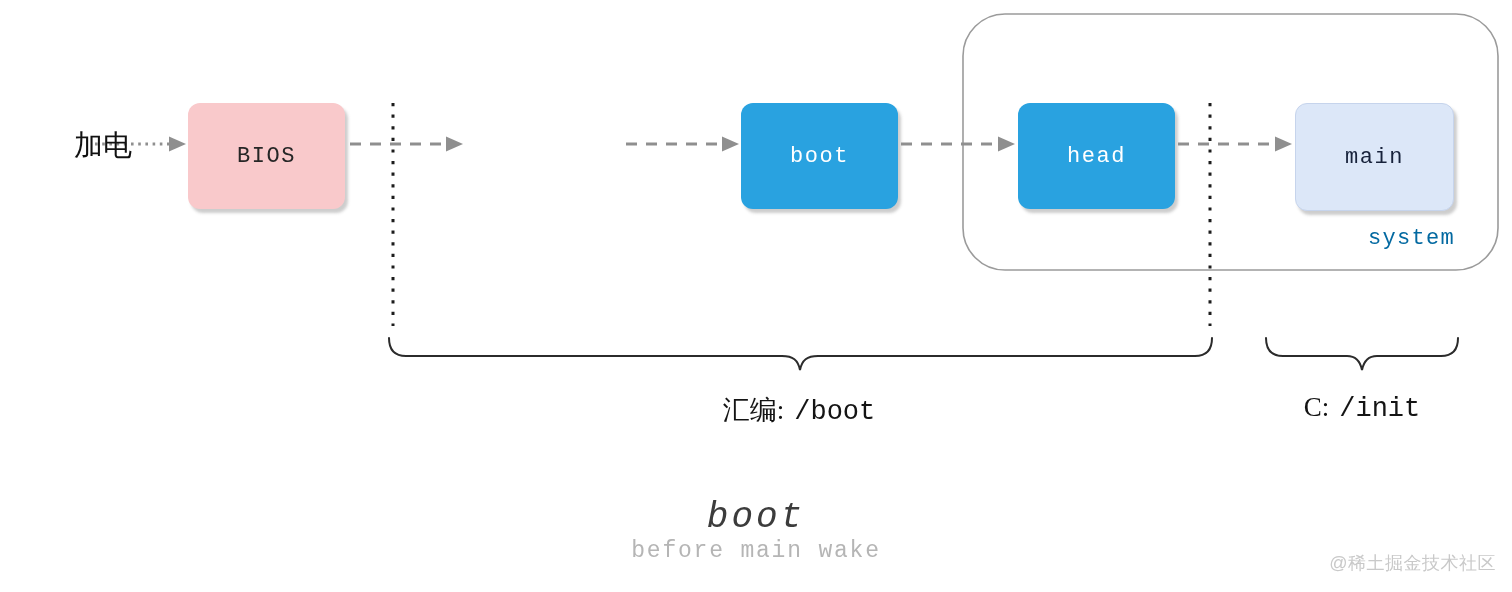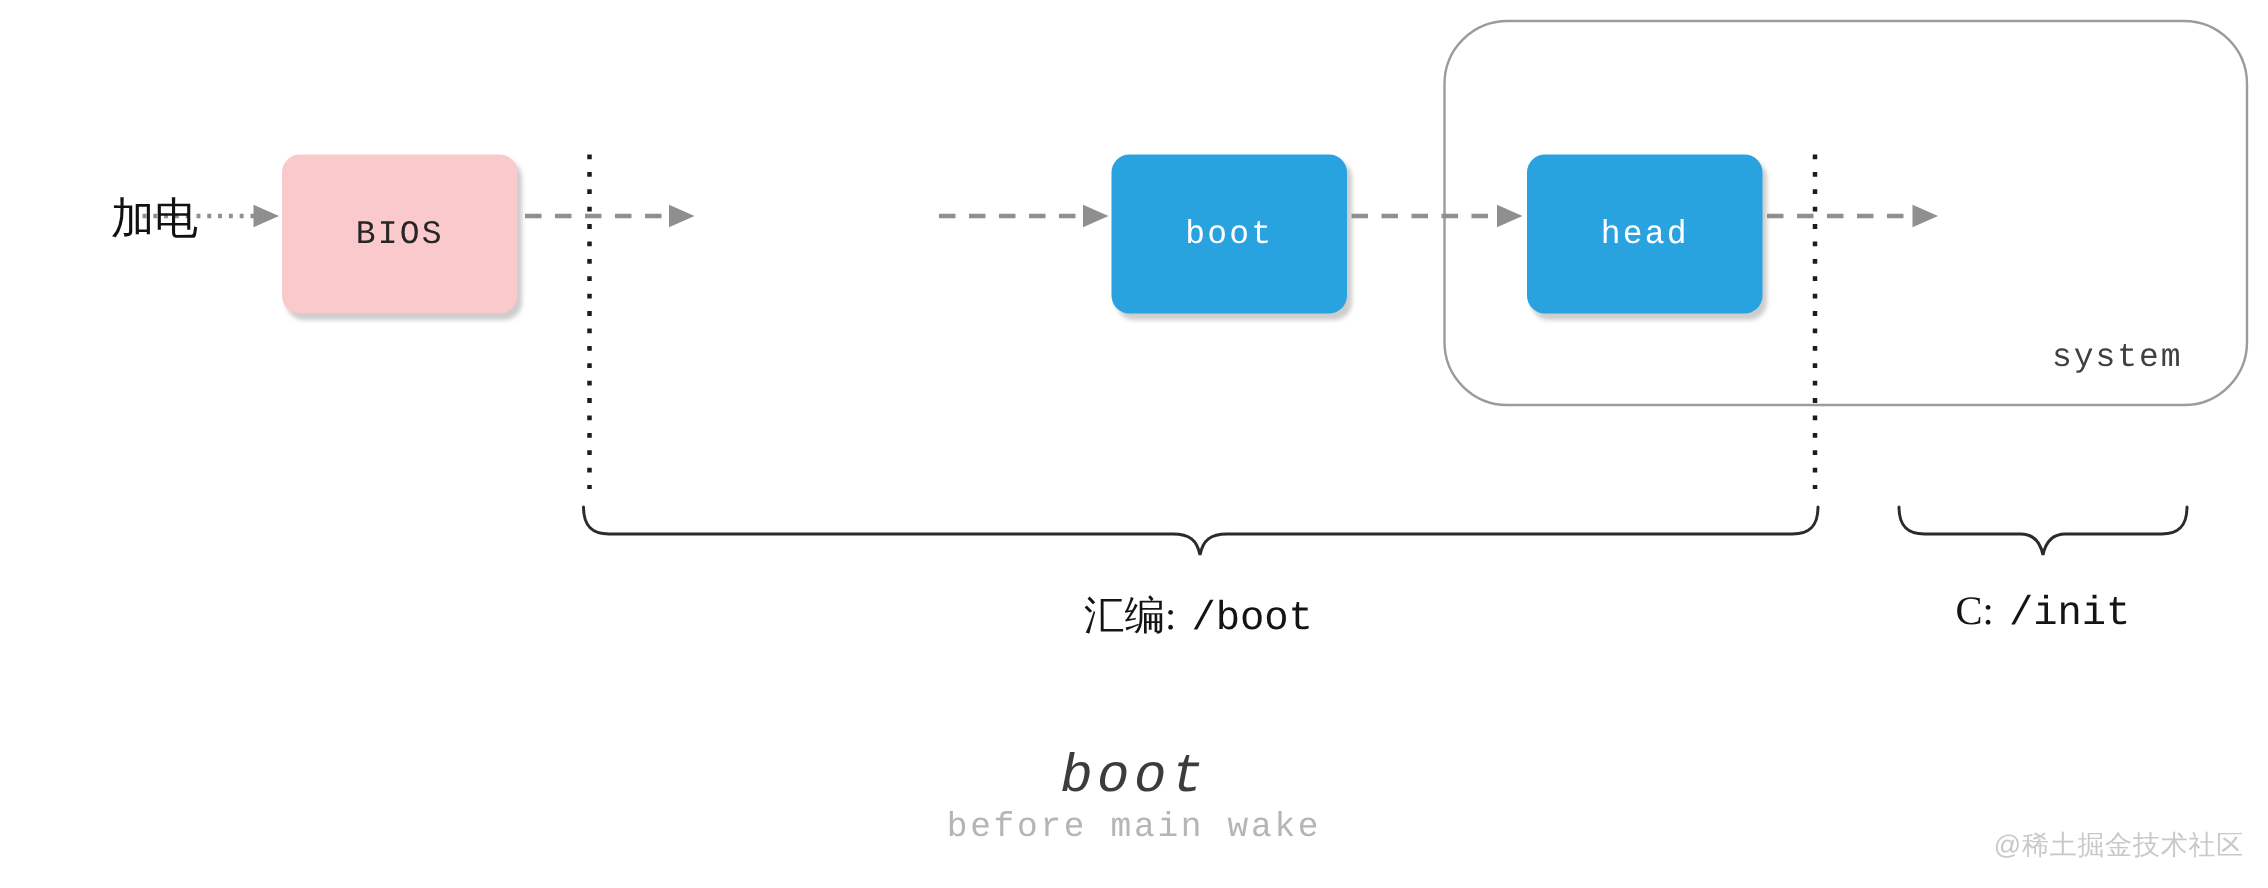--- a/index.html
+++ b/index.html
@@ -30,21 +30,21 @@
   .node-head     { left: 1018px; background: var(--node-blue);  color: #ffffff; justify-content: center; }
   .node-main     { left: 1295px; background: var(--node-light); color: #17223b;
                    border: 1px solid #c6d4ec; }
 
   .power-label {
     position: absolute; left: 26px; top: 126px;
     font-family: "Liberation Serif", serif; font-size: 29px; color: #111111; margin-left: 48px;
   }
   .system-label {
     position: absolute; left: 1368px; top: 226px;
-    font-size: 22px; letter-spacing: 1.3px; color: #404040;
+    font-size: 22px; letter-spacing: 1.3px; color: #0369a1;
   }
   .anno {
     position: absolute; top: 392px; font-size: 27px; color: #141414; white-space: nowrap;
   }
   .anno-asm { left: 799px;  transform: translateX(-50%); }
   .anno-c   { left: 1362px; transform: translateX(-50%); }
   .anno .prefix { font-family: "Liberation Serif", serif; }
   .anno .path   { font-family: "Liberation Mono", monospace; margin-left: 10px; }
 
   .title {
@@ -97,20 +97,23 @@
 
   <div class="node node-bios">
     <span>BIOS</span>
   </div>
   <div class="node node-setup">
     <span>boot</span>
   </div>
   <div class="node node-head">
     <span>head</span>
   </div>
+  <div class="node node-main">
+    <span>main</span>
+  </div>
 
   <div class="system-label">system</div>
 
   <div class="anno anno-asm">
     <span class="prefix">汇编:</span><span class="path">/boot</span>
   </div>
   <div class="anno anno-c">
     <span class="prefix">C:</span><span class="path">/init</span>
   </div>
 

